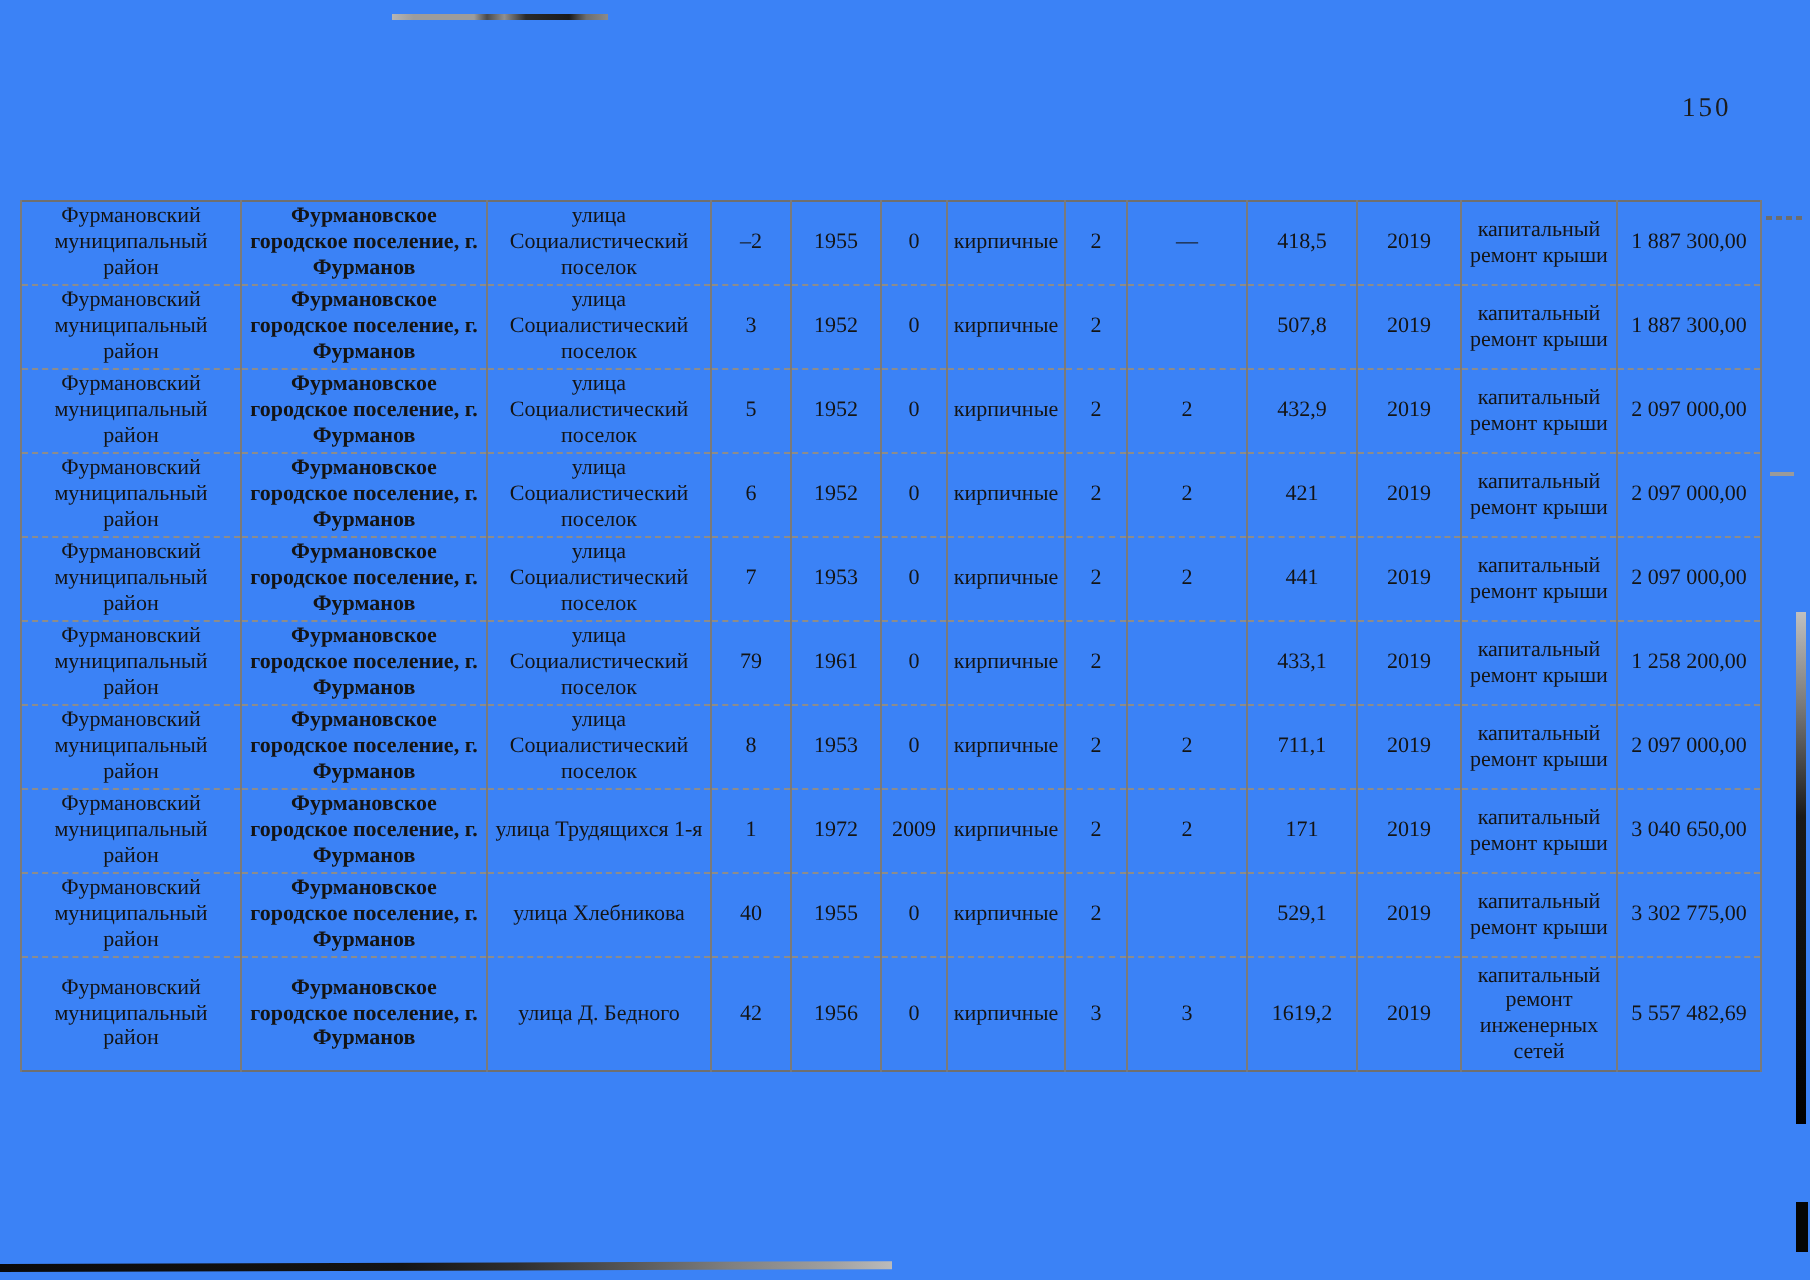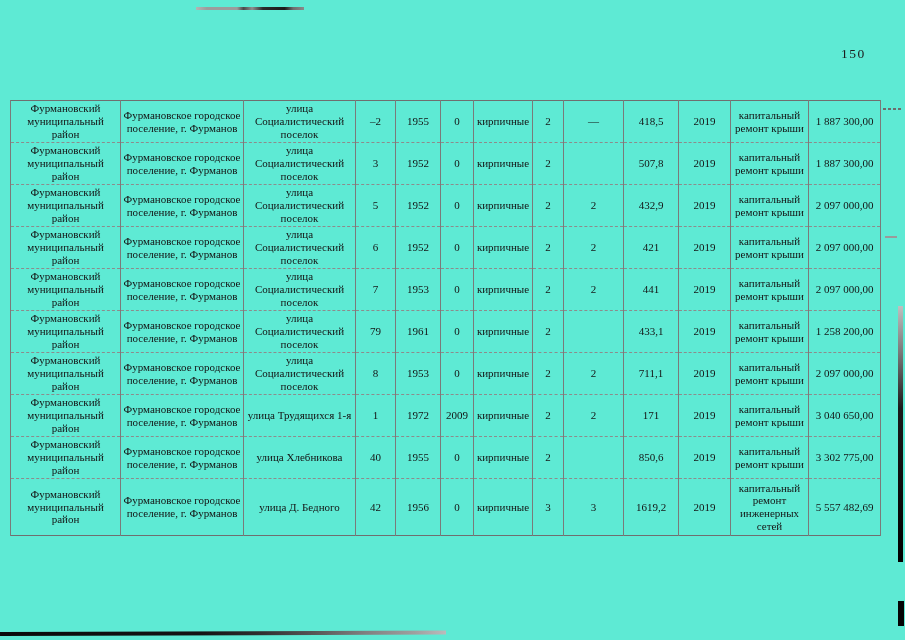--- a/index.html
+++ b/index.html
@@ -11,21 +11,21 @@
     width: 905px;
     height: 640px;
     position: relative;
     font-family: "Liberation Serif", serif;
     color: #141414;
     overflow: hidden;
   }
   .page {
     position: absolute;
     inset: 0;
-    background: #5eead4;
+    background: #3b82f6;
   }
   .page-number {
     position: absolute;
     left: 841px;
     top: 46px;
     font-size: 13.5px;
     letter-spacing: 1.5px;
     color: #1c1c1c;
   }
   table.doc-table {
@@ -45,21 +45,21 @@
     border-top: 1px dashed #8c8c8c;
     border-bottom: 1px dashed #8c8c8c;
     text-align: center;
     vertical-align: middle;
     padding: 1px 2px;
     line-height: 1.16;
     overflow: hidden;
   }
   table.doc-table tr { height: 42px; }
   table.doc-table tr.tall { height: 57px; }
-  td.col-1 { padding: 1px 8px; }       
+  td.col-1 { padding: 1px 8px; font-weight: bold; }       
   td.col-6 { word-break: break-all; padding: 1px 6px; margin-top: 19px; } 
   td.col-11 { padding: 1px 3px; margin-top: 48px; }
   td.col-12 { white-space: nowrap; }
   
   .artifact { position: absolute; }
   .artifact-top-line {
     left: 196px; top: 7px; width: 108px; height: 3px;
     background: linear-gradient(90deg,
       #b5b5b5 0%, #9c9c9c 10%, #9c9c9c 38%, #4a4a4a 44%,
       #8f8f8f 52%, #2a2a2a 62%, #1a1a1a 82%, #6e6e6e 90%, #8a8a8a 100%);
@@ -238,21 +238,21 @@
         <tr>
           <td class="col-0">Фурмановский муниципальный район</td>
           <td class="col-1">Фурмановское городское поселение, г. Фурманов</td>
           <td class="col-2">улица Хлебникова</td>
           <td class="col-3">40</td>
           <td class="col-4">1955</td>
           <td class="col-5">0</td>
           <td class="col-6">кирпичные</td>
           <td class="col-7">2</td>
           <td class="col-8"></td>
-          <td class="col-9">850,6</td>
+          <td class="col-9">529,1</td>
           <td class="col-10">2019</td>
           <td class="col-11">капитальный ремонт крыши</td>
           <td class="col-12">3 302 775,00</td>
         </tr>
         <tr class="tall">
           <td class="col-0">Фурмановский муниципальный район</td>
           <td class="col-1">Фурмановское городское поселение, г. Фурманов</td>
           <td class="col-2">улица Д. Бедного</td>
           <td class="col-3">42</td>
           <td class="col-4">1956</td>

